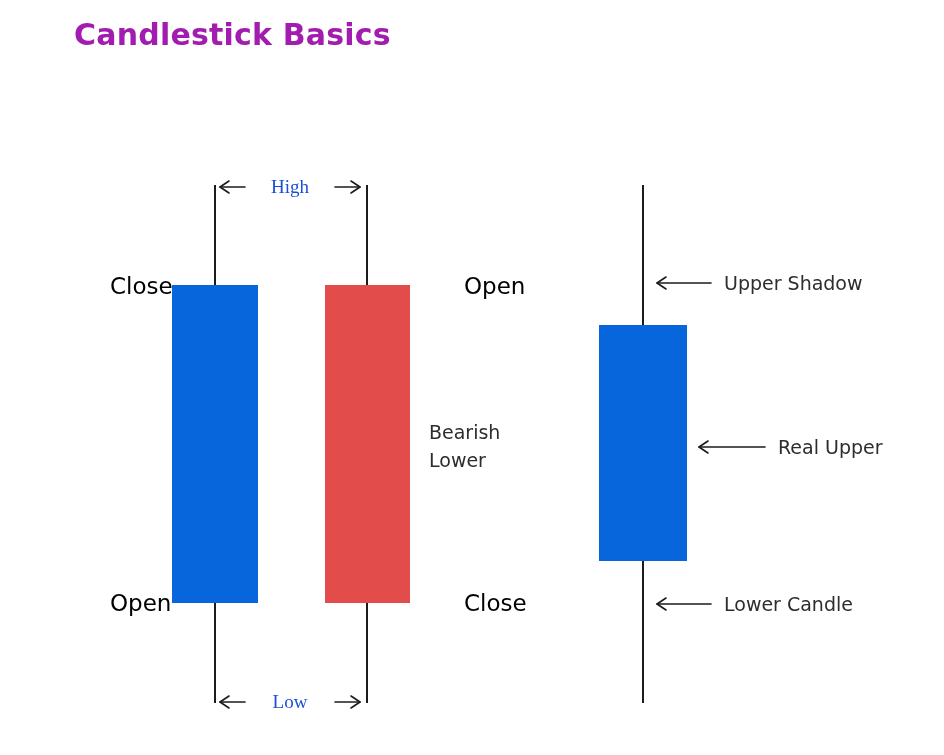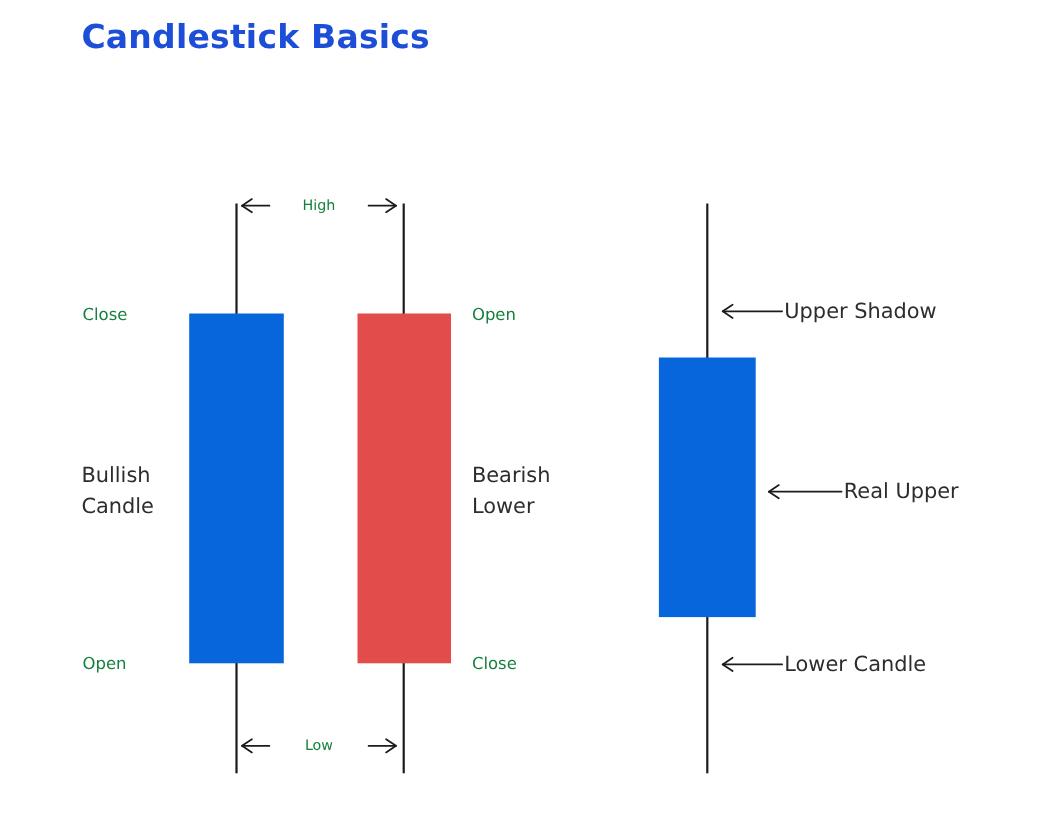--- a/index.html
+++ b/index.html
@@ -13,64 +13,67 @@
     color: #2d2d2d;
     overflow: hidden;
   }
   .title {
     position: absolute;
     left: 74px;
     top: 17px;
     font-size: 30px;
     font-weight: 800;
     letter-spacing: 0.2px;
-    color: #1d4ed8;
+    color: #a21caf;
     text-align: center;
   }
   .wick {
     position: absolute;
     width: 2px;
     background: #1c1c1c;
   }
   .body {
     position: absolute;
   }
   .lbl {
     position: absolute;
-    font-size: 15px;
+    font-size: 23px;
     line-height: 26px;
-    color: #15803d;
+    color: #000000;
     white-space: nowrap;
+    margin-left: 35px;
   }
   .lbl-wrap {
     position: absolute;
     font-size: 19px;
     line-height: 28px;
     color: #2d2d2d;
     width: 92px;
     white-space: normal;
   }
   .extreme-row {
     position: absolute;
     left: 216px;
     width: 148px;
     height: 26px;
     display: flex;
     align-items: center;
     justify-content: space-between;
   }
   .extreme-row span {
-    font-size: 13px;
-    color: #15803d;
+    font-size: 19px;
+    color: #1d4ed8;
+    font-family: Liberation Serif, serif;
   }
   .annot-row {
     position: absolute;
     height: 26px;
     display: flex;
     align-items: center;
+    gap: 11px;
   }
   .annot-row span {
     font-size: 19px;
     color: #2d2d2d;
     white-space: nowrap;
   }
   svg.arrow { display: block; }
   svg.arrow line, svg.arrow path {
     stroke: #1c1c1c;
     stroke-width: 1.6;
@@ -91,36 +94,35 @@
       <line x1="4" y1="13" x2="29" y2="13"></line>
       <path d="M13 7 L4 13 L13 19"></path>
     </svg>
     <span>High</span>
     <svg class="arrow" width="30" height="26" viewBox="0 0 30 26">
       <line x1="1" y1="13" x2="26" y2="13"></line>
       <path d="M17 7 L26 13 L17 19"></path>
     </svg>
   </div>
 
-  <div class="extreme-row" style="top:665px;">
+  <div class="extreme-row" style="top:689px;">
     <svg class="arrow" width="30" height="26" viewBox="0 0 30 26">
       <line x1="4" y1="13" x2="29" y2="13"></line>
       <path d="M13 7 L4 13 L13 19"></path>
     </svg>
     <span>Low</span>
     <svg class="arrow" width="30" height="26" viewBox="0 0 30 26">
       <line x1="1" y1="13" x2="26" y2="13"></line>
       <path d="M17 7 L26 13 L17 19"></path>
     </svg>
   </div>
 
   <div class="wick" style="left:214px; top:185px; height:518px;"></div>
   <div class="body" style="left: 172px; top: 285px; width: 86px; height: 318px; background-color: rgb(8, 102, 220);"></div>
   <div class="lbl" style="left:75px; top:273px;">Close</div>
-  <div class="lbl-wrap" style="left:74px; top:418px;">Bullish Candle</div>
   <div class="lbl" style="left:75px; top:590px;">Open</div>
 
   <div class="wick" style="left:366px; top:185px; height:518px;"></div>
   <div class="body" style="left: 325px; top: 285px; width: 85px; height: 318px; background-color: rgb(226, 77, 76);"></div>
   <div class="lbl" style="left:429px; top:273px;">Open</div>
   <div class="lbl-wrap" style="left:429px; top:418px;">Bearish Lower</div>
   <div class="lbl" style="left:429px; top:590px;">Close</div>
 
   <div class="wick" style="left:642px; top:185px; height:518px;"></div>
   <div class="body" style="left: 599px; top: 325px; width: 88px; height: 236px; background-color: rgb(8, 102, 220);"></div>

